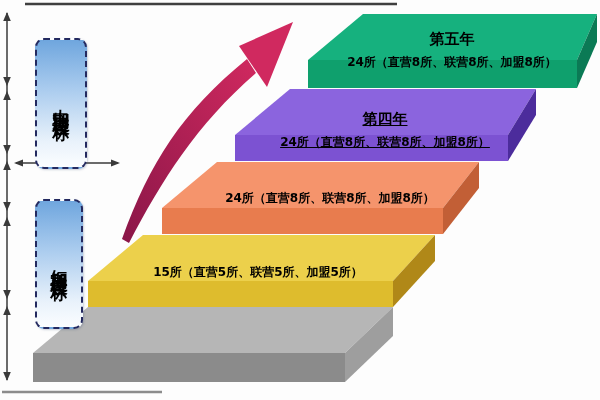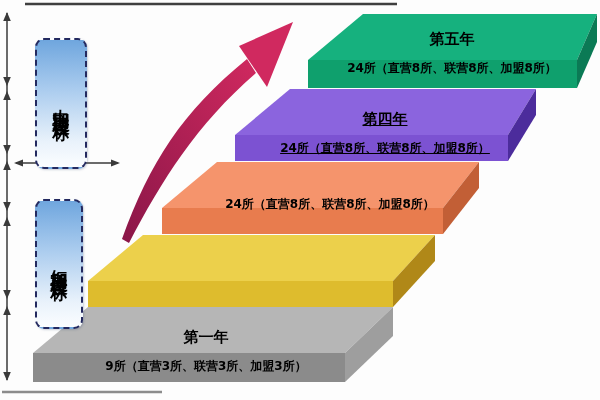--- a/index.html
+++ b/index.html
@@ -23,21 +23,21 @@
     writing-mode:vertical-rl; text-orientation:upright;
     font-weight:bold; color:#000; font-size:17px; letter-spacing:3px;
     line-height:1;
   }
 
   .step-label {
     position:absolute; transform:translateX(-50%);
     text-align:center; white-space:nowrap; color:#000;
   }
   .step-label .title { font-size:15px; font-weight:bold; line-height:1.15; }
-  .step-label .detail { font-size:12px; font-weight:600; margin-top:12px; letter-spacing:0px; }
+  .step-label .detail { font-size:12px; font-weight:600; margin-top:6px; letter-spacing:0px; }
 </style>
 </head>
 <body>
 
 <div class="stage">
 
   <svg width="600" height="400" viewBox="0 0 600 400">
     <defs>
       <linearGradient id="arrowGrad" x1="0%" y1="100%" x2="100%" y2="0%">
         <stop offset="0%" stop-color="#8a1648"></stop>
@@ -119,19 +119,16 @@
       <div class="detail">24所（直营8所、联营8所、加盟8所）</div>
     </div>
     <div class="step-label" style="left:385px; top:95px;text-decoration:underline;">
       <div class="title">第四年</div>
       <div class="detail">24所（直营8所、联营8所、加盟8所）</div>
     </div>
     <div class="step-label" style="left:330px; top:168px;">
       <div class="detail">24所（直营8所、联营8所、加盟8所）</div>
     </div>
     <div class="step-label" style="left:258px; top:242px;">
-    </div>
-    <div class="step-label" style="left:206px; top:313px;">
-      <div class="title">第一年</div>
-      <div class="detail">9所（直营3所、联营3所、加盟3所）</div>
+      <div class="detail">15所（直营5所、联营5所、加盟5所）</div>
     </div>
   </div>
 </div>
 
 </body></html>

